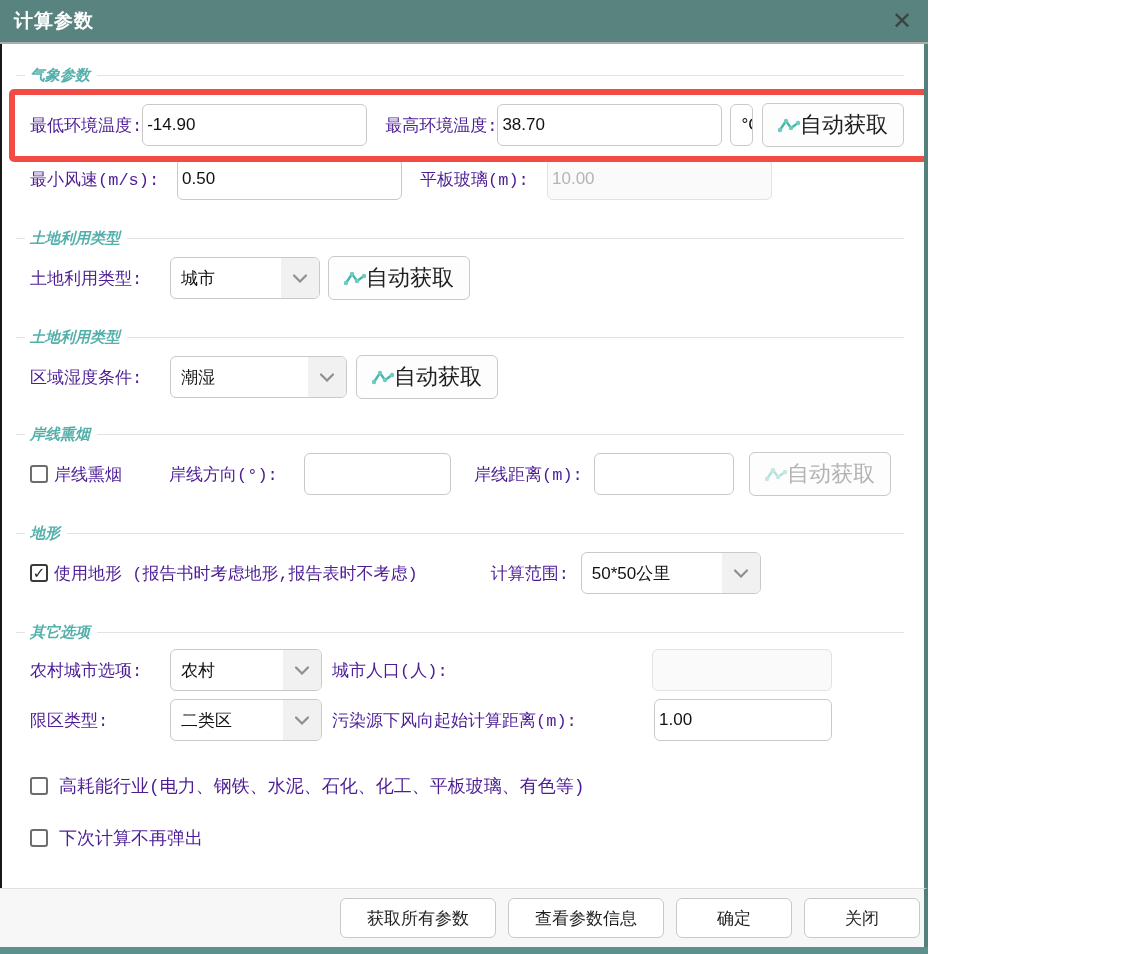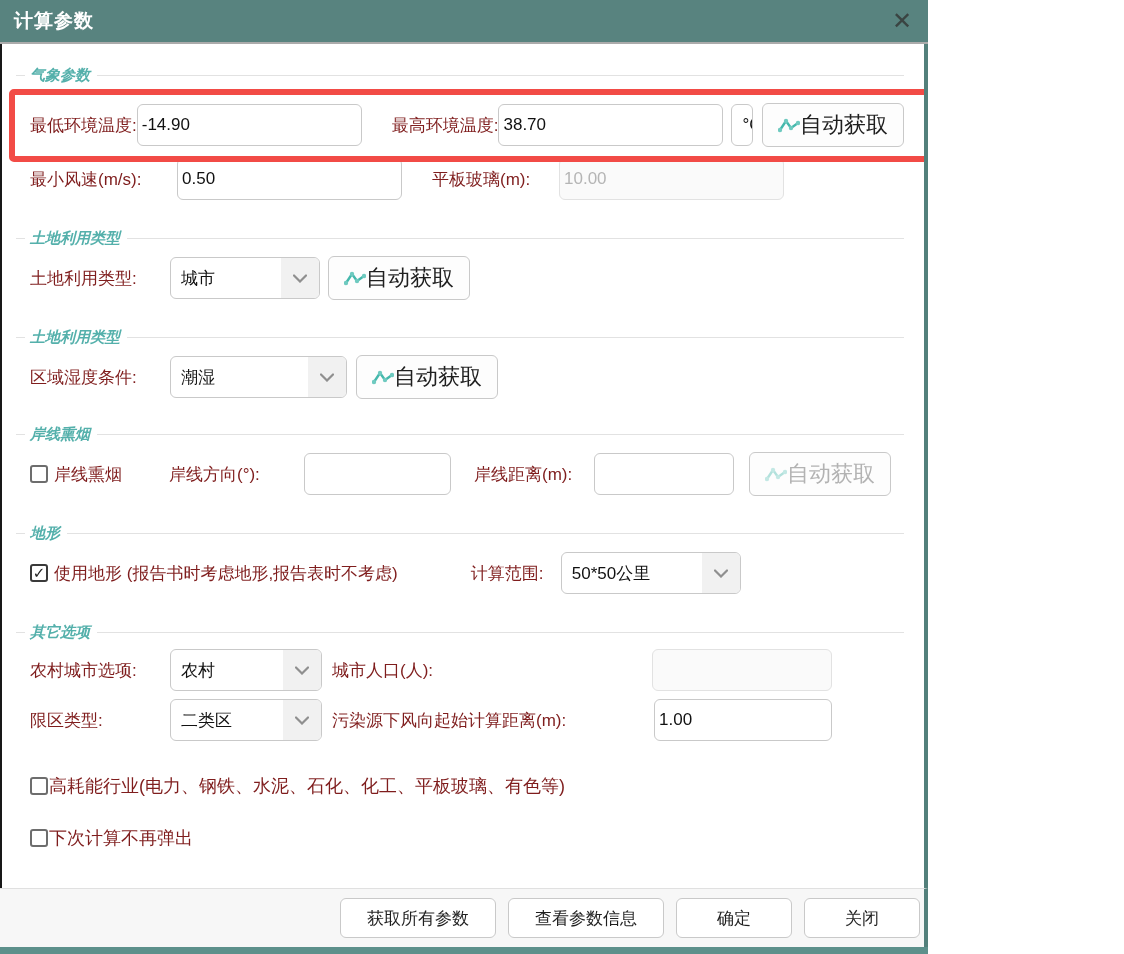--- a/index.html
+++ b/index.html
@@ -31,21 +31,21 @@
 
   
   .sect {
     display:flex; align-items:center; color:#54b0ab; font-size:15px;
     font-weight:bold; white-space:nowrap;font-style:italic;
   }
   .sect::before { content:""; width:9px; height:1px; background:#e2e2e2; margin-right:5px; }
   .sect::after  { content:""; flex:1; height:1px; background:#e2e2e2; margin-left:7px; }
 
   .row { display:flex; align-items:center; margin-left:14px; height:44px; }
-  .lbl { font-size:17px; color:#7f1d1d; white-space:nowrap; }
+  .lbl { font-size:17px; color:#4c1d95; white-space:nowrap;font-family:Liberation Mono, monospace; }
 
   .inp {
     height:42px; border:1px solid #c9c9c9; border-radius:6px; background:#fff;
     font-size:17px; color:#111; padding:0 4px;
     font-family:"Liberation Sans","DejaVu Sans",sans-serif;
   }
   .inp:disabled, .inp.dis { background:#fafafa; border-color:#e2e2e2; color:#b5b5b5; }
 
   .sel {
     height:42px; border:1px solid #c9c9c9; border-radius:6px; background:#fff;
@@ -91,24 +91,24 @@
   .btn {
     height:40px; background:#fff; border:1px solid #c9c9c9; border-radius:6px;
     font-size:17px; color:#1f1f1f; padding:0 26px; cursor:pointer;
     font-family:"Liberation Sans","DejaVu Sans",sans-serif; white-space:nowrap;
   }
   .btn.wide { padding:0 40px; }
   .bar { height:7px; background:#5d908b; flex:0 0 auto; }
 
   
   .w147{width:147px}.w127{width:127px}.w140{width:140px}.w225{width:225px}
-  .ml30{margin-left:30px}.ml8{margin-left:8px}.ml9{margin-left:9px}
+  .ml30{margin-left:18px}.ml8{margin-left:8px}.ml9{margin-left:9px}
   .mt22{margin-top:22px}.mt18{margin-top:18px}.mt10{margin-top:10px}
   .mt28{margin-top:28px}.mt8{margin-top:8px}.mt26{margin-top:26px}.mt6{margin-top:6px}
-  .cbrow { display:flex; align-items:center; gap:1px; margin-left:14px; height:24px; }
+  .cbrow { display:flex; align-items:center; gap:11px; margin-left:14px; height:24px; }
   .cbrow .lbl { font-size:18px; }
 </style>
 </head>
 <body>
 
 <div class="dialog">
 
   <div class="hdr">
     <span class="hdr-title">计算参数</span>
     <span class="hdr-close">✕</span>

